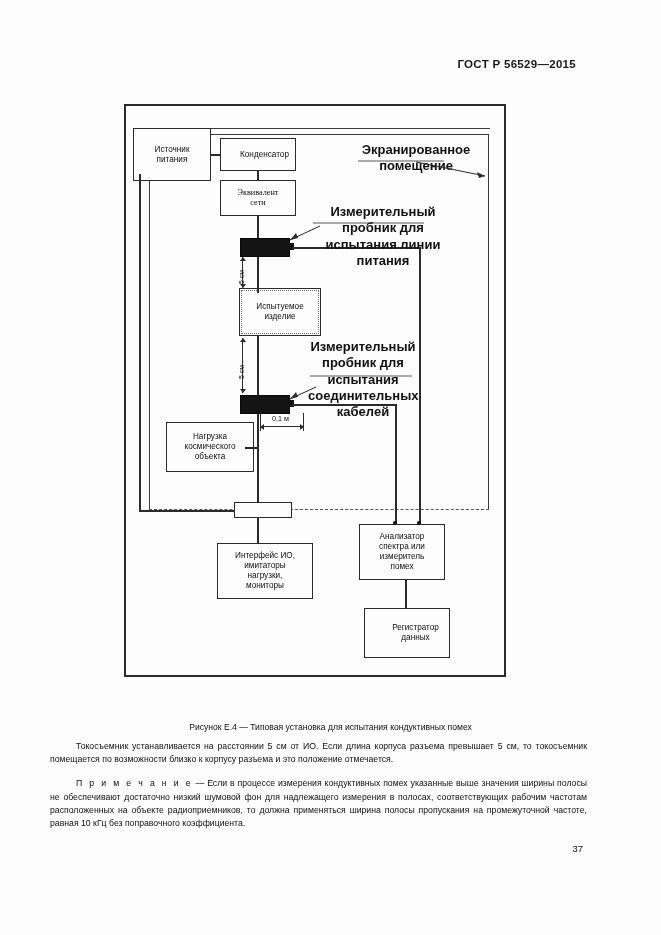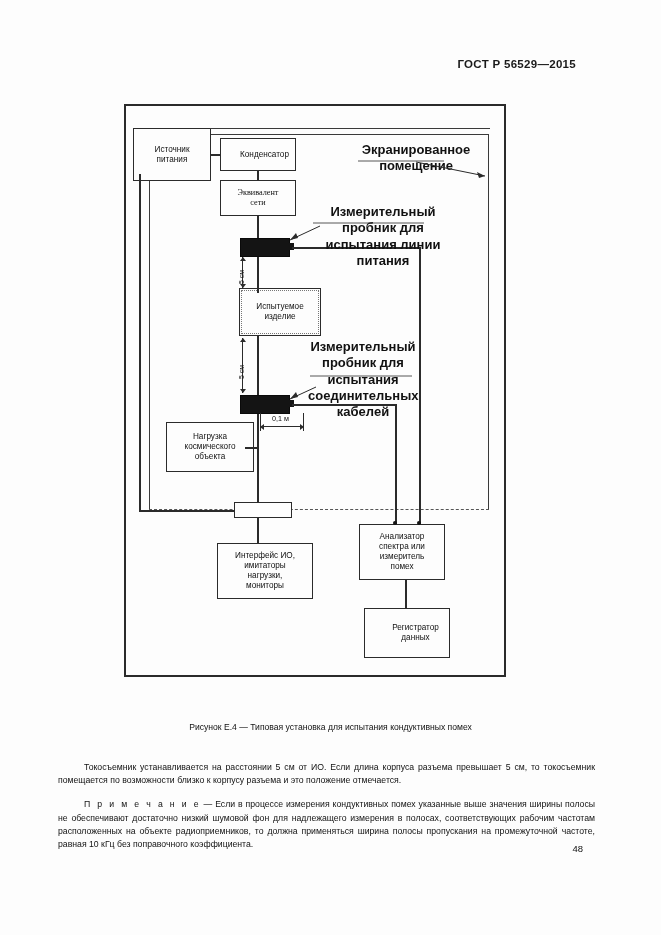--- a/index.html
+++ b/index.html
@@ -98,21 +98,21 @@
     position:absolute; border:1.2px solid #2b2b2b; background:#fdfdfd;
   }
 
   
   .caption {
     position:absolute; left:0; right:0; top:698px;
     text-align:center; font-size:8.6px; color:#111;margin-top:24px;
   }
 
   
-  .body-text { position:absolute; left:58px; width:537px;margin-top:21px; }
+  .body-text { position:absolute; left:50px; width:537px; }
   .para {
     font-size:8.7px; line-height:1.52; color:#111;
     text-align:justify; text-indent:26px;
     margin:0 0 11px 0;
   }
   .para.note { text-indent:26px; }
   .sp { letter-spacing:2.1px; }
 
   .page-num {
     position:absolute; right:78px; top:843px;
@@ -255,15 +255,15 @@
 
   </div>
 
   <div class="caption">Рисунок Е.4 — Типовая установка для испытания кондуктивных помех</div>
 
   <div class="body-text" style="top:740px;">
     <p class="para">Токосъемник устанавливается на расстоянии 5 см от ИО. Если длина корпуса разъема превышает 5 см, то токосъемник помещается по возможности близко к корпусу разъема и это положение отмечается.</p>
     <p class="para note"><span class="sp">П р и м е ч а н и е</span><span> — </span><span>Если в процессе измерения кондуктивных помех указанные выше значения ширины полосы не обеспечивают достаточно низкий шумовой фон для надлежащего измерения в полосах, соответствующих рабочим частотам расположенных на объекте радиоприемников, то должна применяться ширина полосы пропускания на промежуточной частоте, равная 10 кГц без поправочного коэффициента.</span></p>
   </div>
 
-  <div class="page-num">48</div>
+  <div class="page-num">37</div>
 
 </div>
 
 </body></html>

